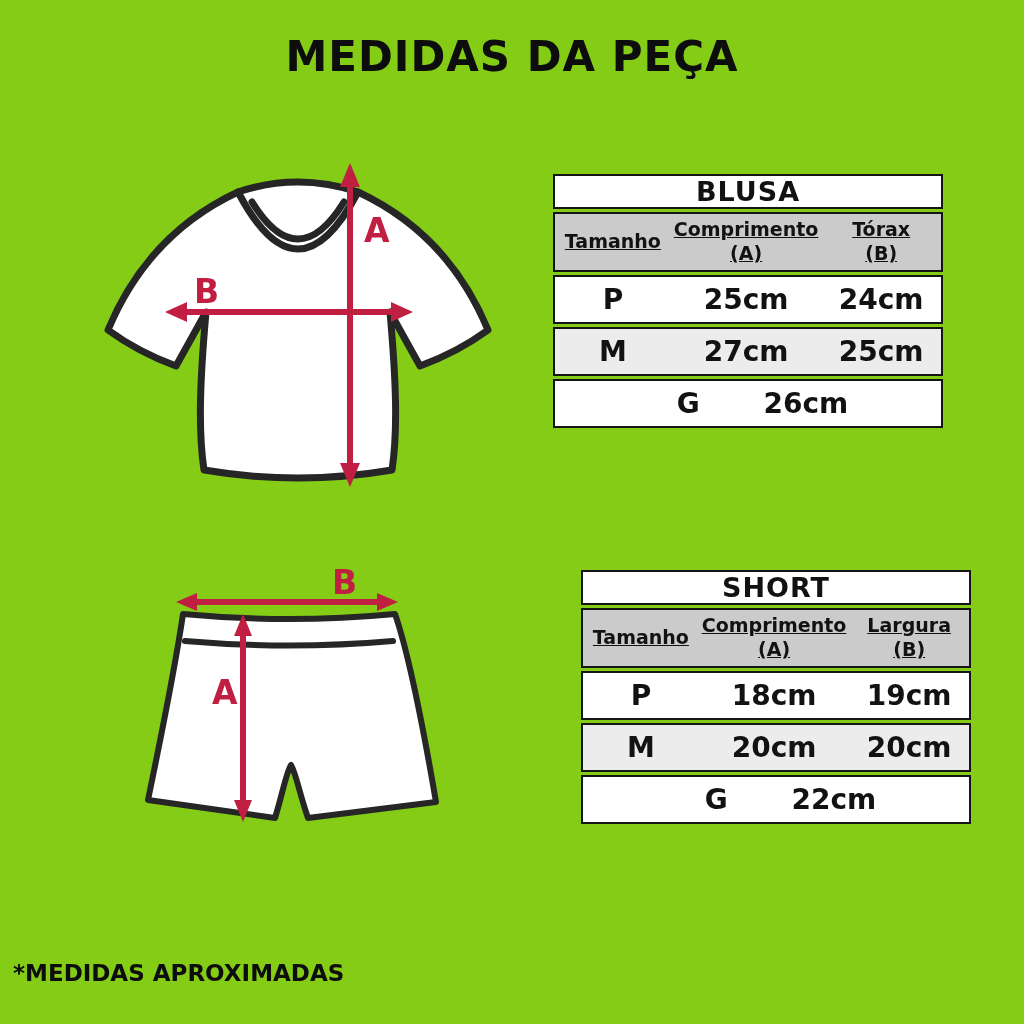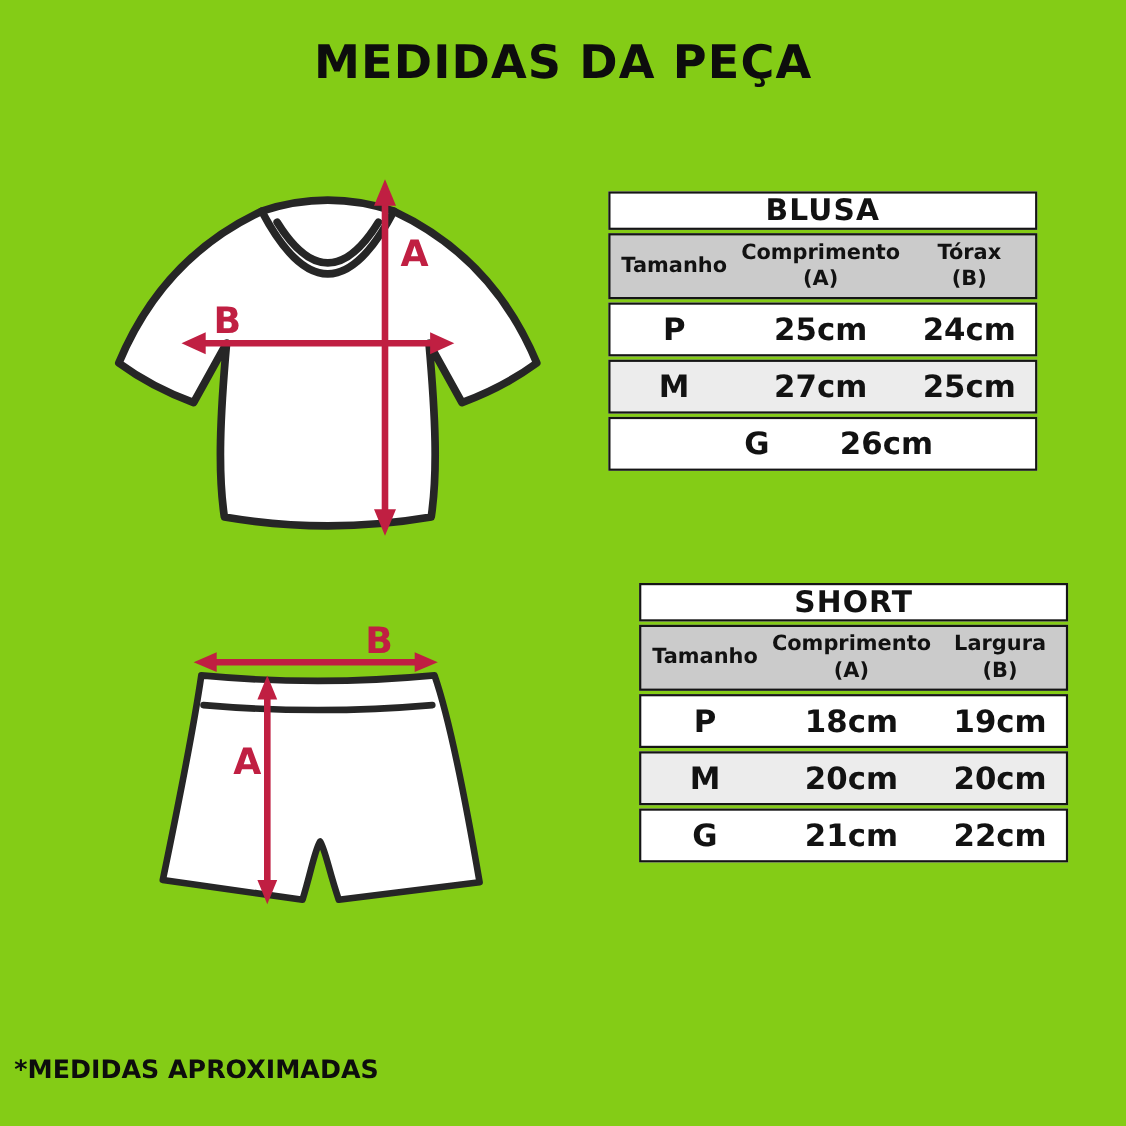--- a/index.html
+++ b/index.html
@@ -18,28 +18,28 @@
   .outline { fill:#ffffff; stroke:var(--line); stroke-width:7; stroke-linejoin:round; stroke-linecap:round; }
   .cline   { fill:none;    stroke:var(--line); stroke-width:7; stroke-linecap:round; }
   .cline6  { fill:none;    stroke:var(--line); stroke-width:6; stroke-linecap:round; }
   .measure { fill:none; stroke:var(--accent); stroke-width:6; }
   .ahead   { fill:var(--accent); stroke:none; }
   .mlabel  { fill:var(--accent); font-size:33px; font-weight:700;
              font-family:"DejaVu Sans", "Liberation Sans", sans-serif; }
 
   .table { position:absolute; left:537px; width:390px;margin-left:16px; }
   .t-blusa { top:174px; }
-  .t-short { top:530px;padding-left:28px; }
+  .t-short { top:570px;padding-left:28px; }
   .trow {
     box-sizing:border-box; border:2px solid var(--border); margin-bottom:3px;
     display:flex; align-items:center; justify-content:center; background:#ffffff;
   }
   .trow:last-child { margin-bottom:0; }
   .ttitle { height:35px; font-size:27px; font-weight:700; letter-spacing:1px; }
-  .thead  { height:60px; background:var(--header_bg); }
+  .thead  { height:60px; background:var(--header_bg);text-decoration:underline; }
   .tdata  { height:49px; font-size:28px; font-weight:700; }
   .alt    { background:var(--alt_bg); }
   .c { display:flex; flex-direction:column; align-items:center; justify-content:center; height:100%; text-align:center; }
   .c1 { width:30%; } .c2 { width:39%; } .c3 { width:31%; }
   .thead .c { font-size:19px; font-weight:700; line-height:1.25; }
   .tdata .c { flex-direction:row; }
   .footnote {
     position:absolute; left:13px; top:960px; margin:0;
     font-size:23px; font-weight:700; color:#0d0d0d;
   }
@@ -139,20 +139,19 @@
       <div class="c c2">18cm</div>
       <div class="c c3">19cm</div>
     </div>
     <div class="trow tdata alt">
       <div class="c c1">M</div>
       <div class="c c2">20cm</div>
       <div class="c c3">20cm</div>
     </div>
     <div class="trow tdata">
       <div class="c c1">G</div>
-      <div class="c c2">21cm</div>
       <div class="c c3">22cm</div>
     </div>
   </div>
 
   <p class="footnote">*MEDIDAS APROXIMADAS</p>
 
 </div>
 
 </body></html>

